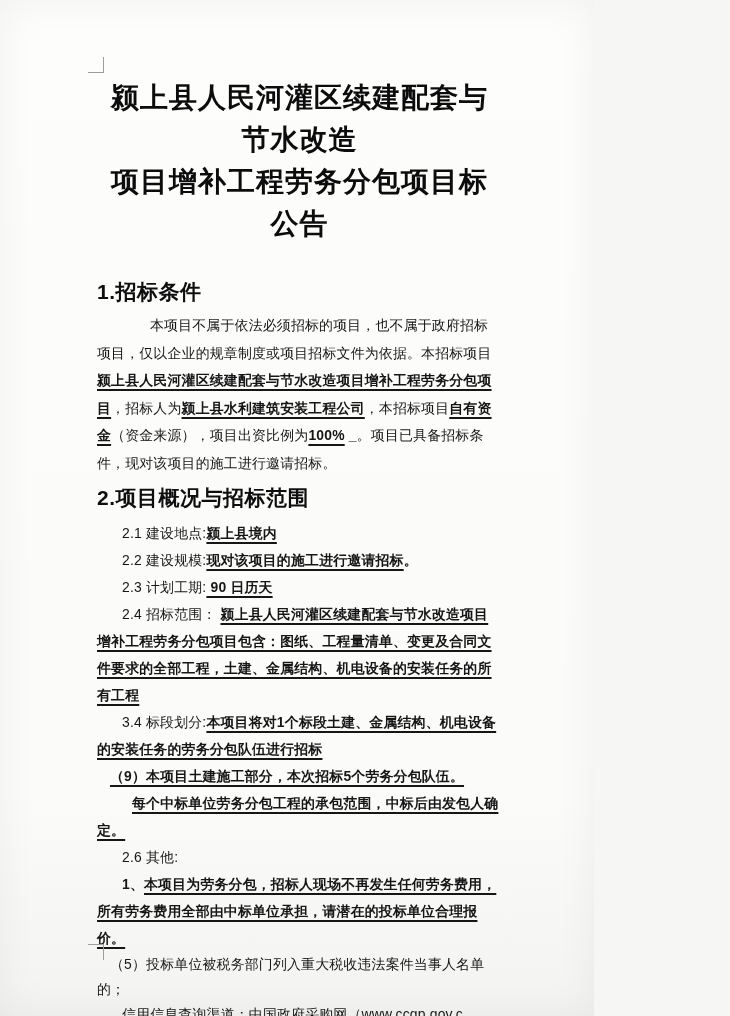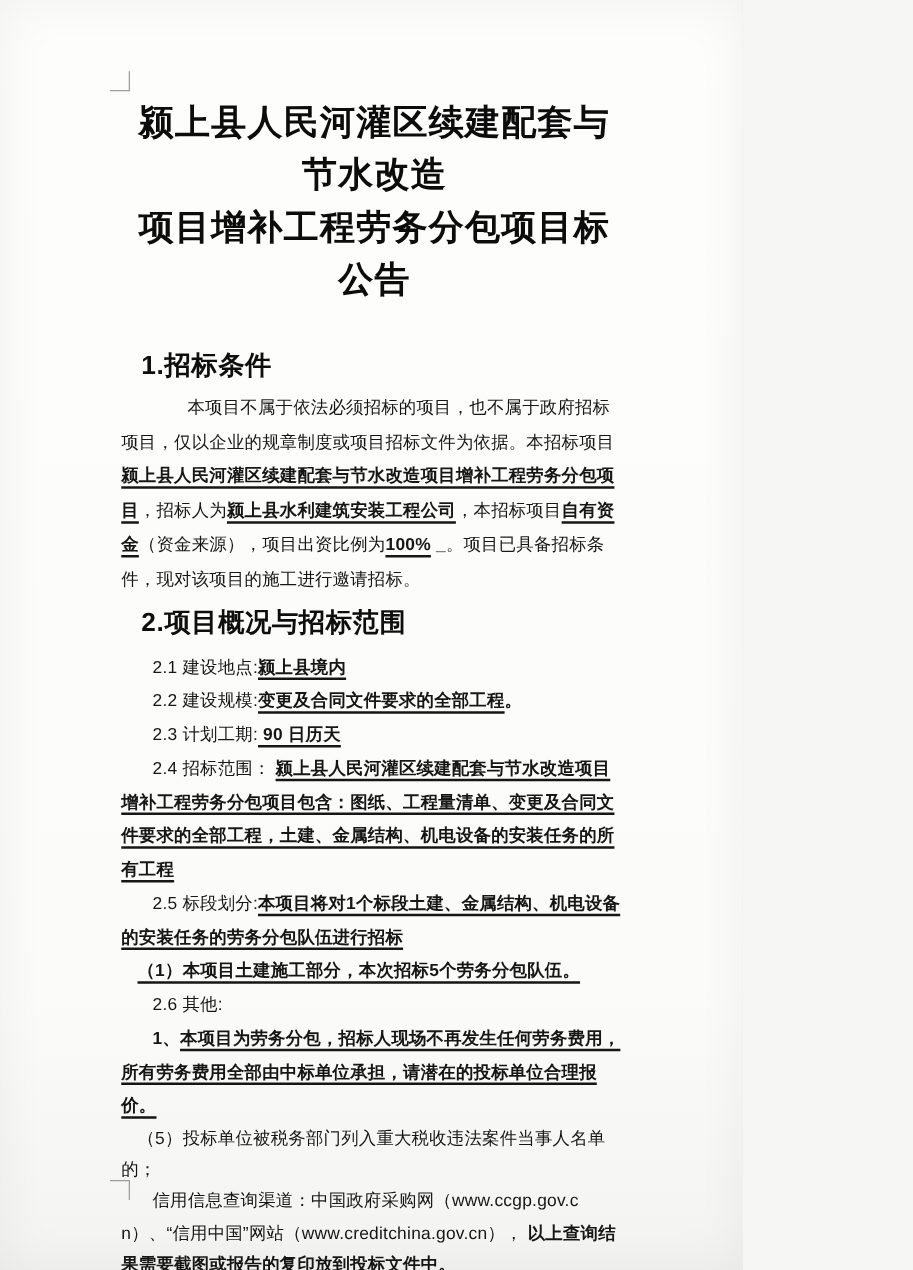--- a/index.html
+++ b/index.html
@@ -11,21 +11,21 @@
   .page{
     position:relative;
     width:594px;height:1016px;
     background:linear-gradient(180deg,#fdfdfc 0%,#fbfbfa 78%,#f3f3f1 100%);
     box-shadow:inset 0 0 42px rgba(0,0,0,0.05);
     color:#141414;
     overflow:hidden;
   }
   .content{padding:77px 92px 0 97px;}
   .title{text-align:center;font-weight:700;font-size:28px;line-height:42px;letter-spacing:1px;color:#0c0c0c;}
-  .sec-h{font-size:21px;font-weight:700;margin:7px 0 8px 16px;letter-spacing:0.5px;color:#0e0e0e;}
+  .sec-h{font-size:21px;font-weight:700;margin:7px 0 8px 0;letter-spacing:0.5px;color:#0e0e0e;}
   .sec-h.first{margin-top:33px;margin-bottom:6px;}
   p{margin:0;font-size:13.9px;line-height:27px;letter-spacing:0.2px;color:#161616;}
   .s1 p{line-height:27.5px;}
   .s3 p{line-height:25.2px;}
   .ind-53{text-indent:53px;}
   .ind-35{text-indent:35px;}
   .ind-30{text-indent:30px;}
   .ind-25{text-indent:25px;}
   .ind-13{text-indent:13px;}
   .breakall{word-break:break-all;}
@@ -54,25 +54,26 @@
     </div>
 
     <section class="s1">
       <h2 class="sec-h first">1.招标条件</h2>
       <p class="ind-53"><span>本项目不属于依法必须招标的项目，也不属于政府招标项目，仅以企业的规章制度或项目招标文件为依据。本招标项目 </span><span class="b u">颍上县人民河灌区续建配套与节水改造项目增补工程劳务分包项目</span><span>，招标人为</span><span class="b u">颍上县水利建筑安装工程公司</span><span>，本招标项目</span><span class="b u">自有资金</span><span>（资金来源），项目出资比例为</span><span class="b u">100%</span><span class="b"> _</span><span>。项目已具备招标条件，现对该项目的施工进行邀请招标。</span></p>
     </section>
 
     <section class="s2">
       <h2 class="sec-h">2.项目概况与招标范围</h2>
       <p class="ind-25"><span>2.1  建设地点:</span><span class="b u">颍上县境内</span></p>
-      <p class="ind-25"><span>2.2  建设规模:</span><span class="b u">变更及合同文件要求的全部工程</span><span class="b">。</span></p>
+      <p class="ind-25"><span>2.2  建设规模:</span><span class="b u">现对该项目的施工进行邀请招标</span><span class="b">。</span></p>
       <p class="ind-25"><span>2.3  计划工期:</span><span class="b u"> 90 日历天</span></p>
       <p class="ind-25"><span>2.4 招标范围： </span><span class="b u">颍上县人民河灌区续建配套与节水改造项目增补工程劳务分包项目包含：图纸、工程量清单、变更及合同文件要求的全部工程，土建、金属结构、机电设备的安装任务的所有工程</span></p>
-      <p class="ind-25"><span>2.5   标段划分:</span><span class="b u">本项目将对1个标段土建、金属结构、机电设备的安装任务的劳务分包队伍进行招标</span></p>
-      <p class="ind-13"><span class="b u">（1）本项目土建施工部分，本次招标5个劳务分包队伍。</span></p>
+      <p class="ind-25"><span>3.4   标段划分:</span><span class="b u">本项目将对1个标段土建、金属结构、机电设备的安装任务的劳务分包队伍进行招标</span></p>
+      <p class="ind-13"><span class="b u">（9）本项目土建施工部分，本次招标5个劳务分包队伍。</span></p>
+      <p class="ind-35"><span class="b u">每个中标单位劳务分包工程的承包范围，中标后由发包人确定。</span></p>
       <p class="ind-25"><span>2.6  其他:</span></p>
       <p class="ind-25"><span class="b">1、</span><span class="b u">本项目为劳务分包，招标人现场不再发生任何劳务费用，所有劳务费用全部由中标单位承担，请潜在的投标单位合理报价。</span></p>
     </section>
 
     <section class="s3">
       <p class="ind-13"><span>（5）投标单位被税务部门列入重大税收违法案件当事人名单的；</span></p>
       <p class="ind-25 breakall"><span>信用信息查询渠道：中国政府采购网（www.ccgp.gov.cn）、“信用中国”网站（www.creditchina.gov.cn）， </span><span class="b">以上查询结果需要截图或报告的复印放到投标文件中。</span></p>
     </section>
 
   </div>

